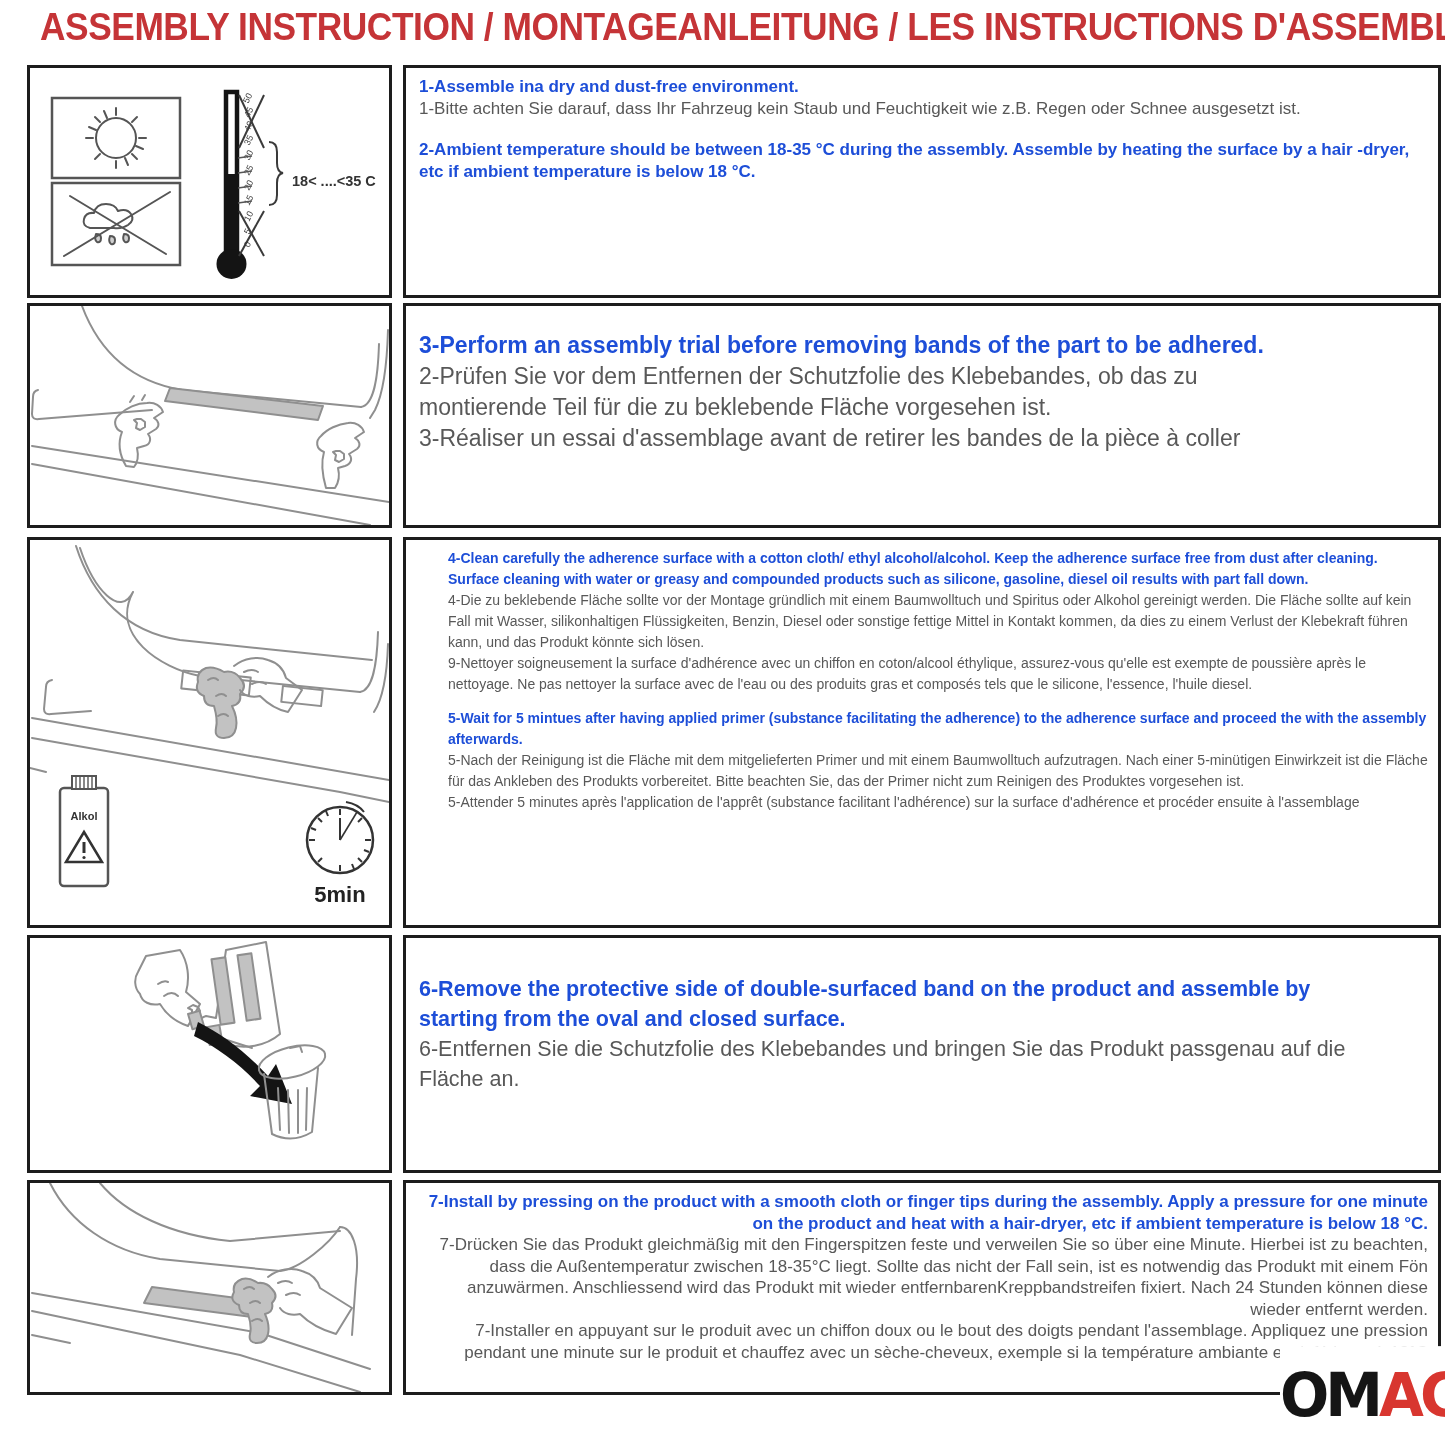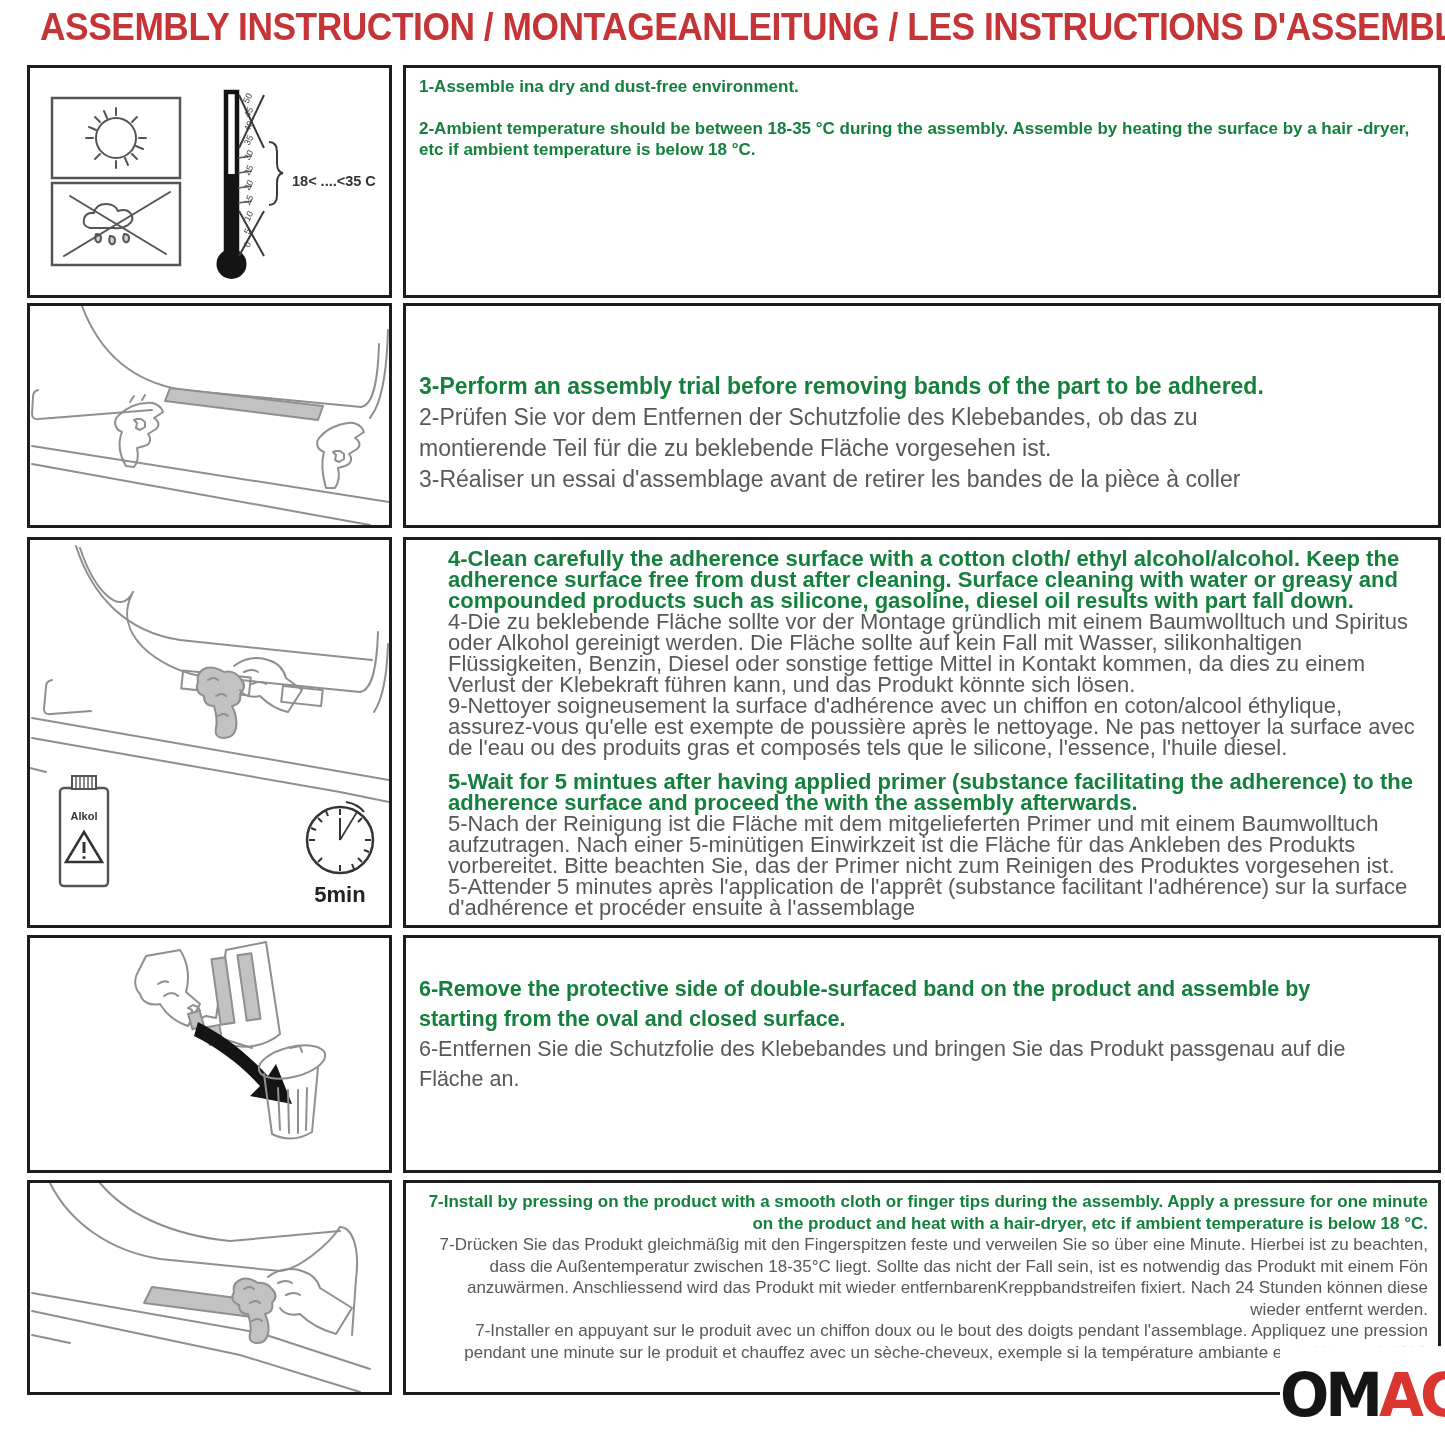--- a/index.html
+++ b/index.html
@@ -8,24 +8,24 @@
   .title{position:absolute;left:40px;top:6px;margin:0;font-size:38px;font-weight:700;
          color:#c53437;white-space:nowrap;letter-spacing:-.5px;
          transform:scaleX(.93);transform-origin:left center;}
   .row{position:absolute;left:0;width:1445px;}
   .illu{position:absolute;left:27px;top:0;bottom:0;width:365px;border:3px solid #1d1d1d;
         background:#fff;box-sizing:border-box;overflow:hidden;}
   .illu svg{display:block;width:100%;height:100%;}
   .textbox{position:absolute;left:403px;top:0;bottom:0;width:1038px;border:3px solid #1d1d1d;
         background:#fff;box-sizing:border-box;padding:8px 10px 0 13px;color:#585858;}
   .textbox p{margin:0;}
-  .b{font-weight:700;color:#15803d;}
+  .b{font-weight:700;color:#1d4ed8;}
   .t-small{font-size:17px;line-height:21.5px;}
-  .t-small3{font-size:22px;line-height:21px;padding-left:42px;}
-  .t-large{font-size:23px;line-height:31px;padding-top:65px;}
+  .t-small3{font-size:14px;line-height:21px;padding-left:42px;}
+  .t-large{font-size:23px;line-height:31px;padding-top:24px;}
   .t-large p{max-width:905px;}
   .t-med{font-size:21.5px;line-height:30px;padding-top:36px;}
   .t-med p{max-width:975px;}
   .gap{height:20px;}
   .gap-s{height:13px;}
   .logo{position:absolute;left:1280px;top:1348px;width:165px;height:94px;background:#fff;
         display:flex;align-items:center;justify-content:flex-start;z-index:3;
         font-family:"DejaVu Sans",sans-serif;font-weight:700;font-size:58px;letter-spacing:-4px;
         transform:scaleY(1.04);}
   .logo .lb{color:#151515;}
@@ -109,20 +109,21 @@
             <line x1="209" y1="143" x2="234" y2="188"></line>
               <line x1="234" y1="143" x2="209" y2="188"></line>
           </g>
           <path d="M239,74 q8,0 8,10 l0,11 q0,9 6,10 q-6,1 -6,10 l0,12 q0,10 -8,10" fill="none" stroke="#3a3a3a" stroke-width="2"></path>
           <text x="262" y="118" font-size="14.5" font-weight="bold" fill="#333">18&lt; ....&lt;35 C</text>
         </g>
       </svg>
     </div>
     <div class="textbox t-small">
       <p class="b">1-Assemble ina dry and dust-free environment.</p>
+      <p>1-Bitte achten Sie darauf, dass Ihr Fahrzeug kein Staub und Feuchtigkeit wie z.B. Regen oder Schnee ausgesetzt ist.</p>
       <div class="gap"></div>
       <p class="b">2-Ambient temperature should be between 18-35 °C  during the assembly. Assemble by heating the surface by a hair -dryer, etc if ambient temperature is below 18 °C.</p>
     </div>
   </section>
 
   <section class="row" style="top:303px;height:225px;">
     <div class="illu">
       <svg viewBox="0 0 359 219">
         <path class="ln" d="M52,0 C70,48 104,76 152,84 L331,101"></path>
         <path class="ln" d="M331,101 C344,99 348,72 349,38"></path>

